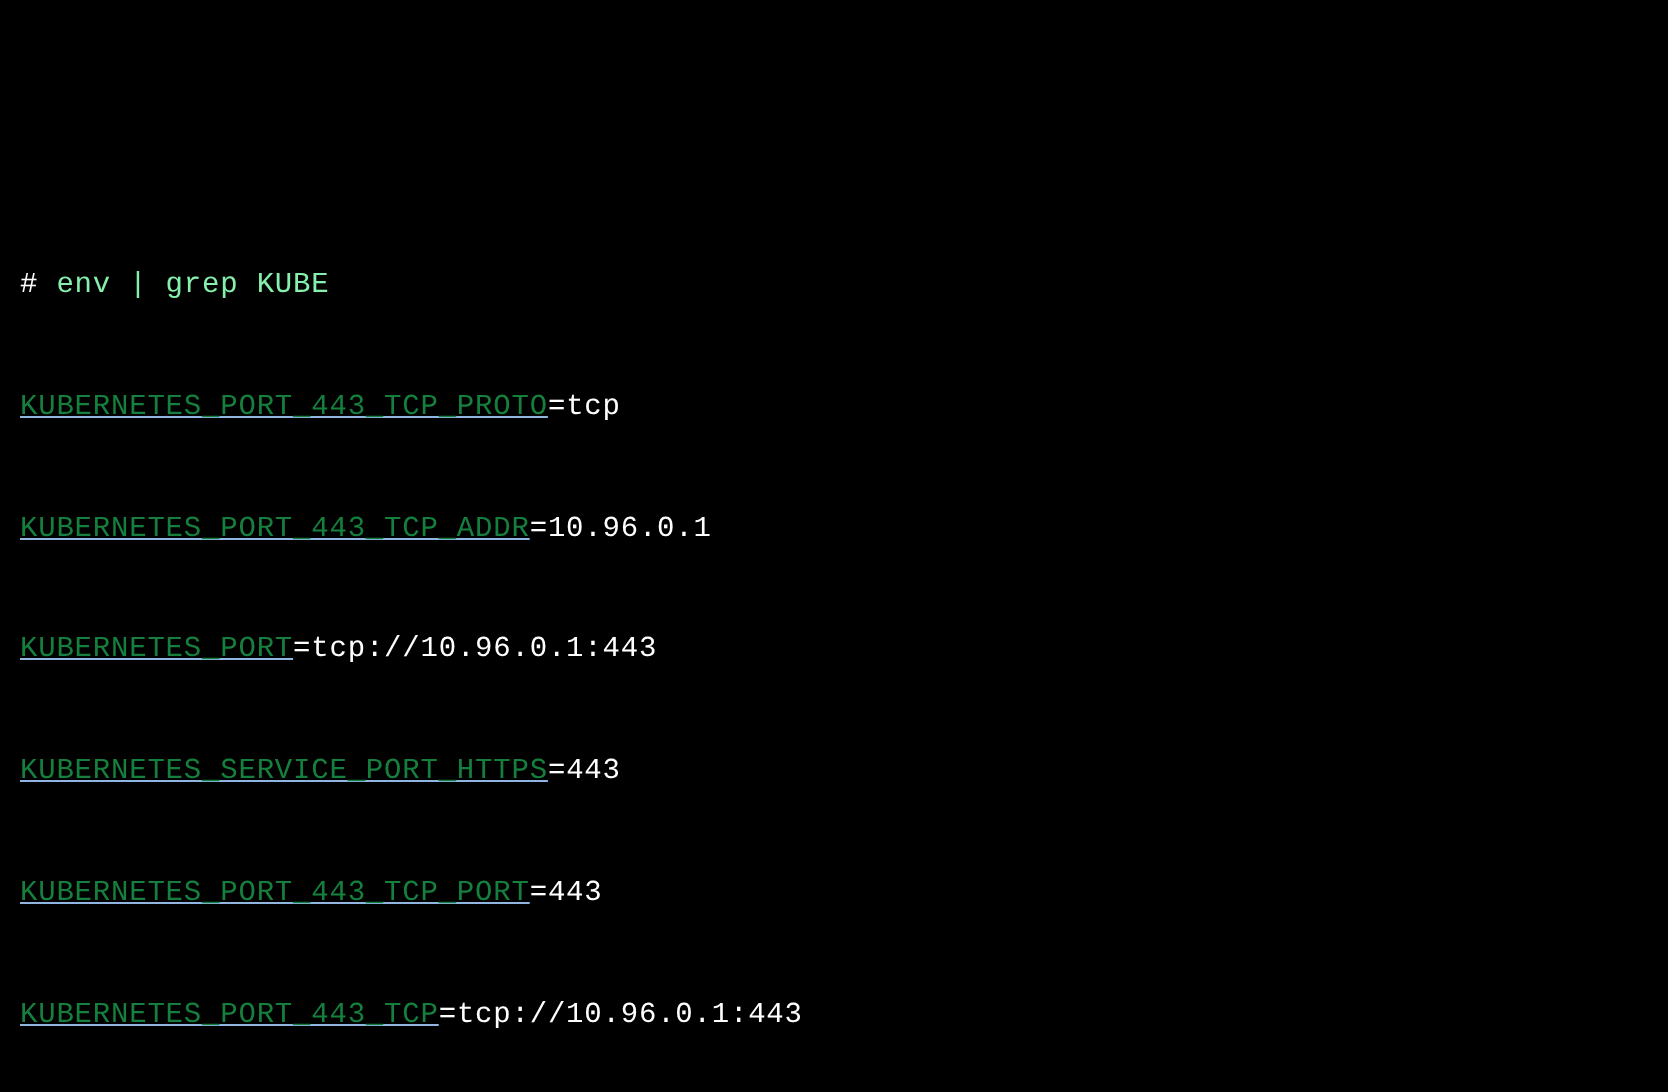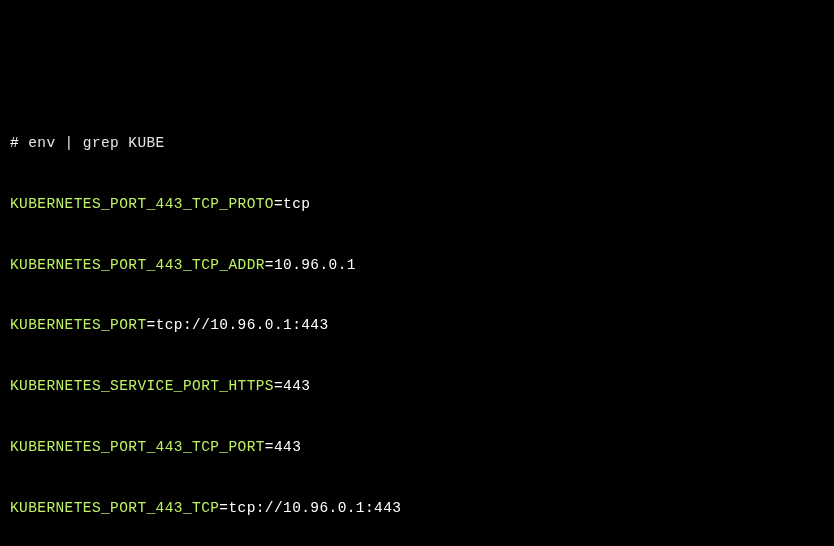--- a/index.html
+++ b/index.html
@@ -11,22 +11,22 @@
     line-height: 2.1;
     padding: 6px 10px;
     width: 834px;
     height: 546px;
     overflow: hidden;
     letter-spacing: 0.4px;
     white-space: pre;
   }
   .line { display: block; }
   .prompt { color: #fff; }
-  .cmd { color: #e5e5e5; }
-  .envkey { color: #bef264; text-decoration-color: #8fb5e0; }
+  .cmd { color: #86efac; }
+  .envkey { color: #15803d; text-decoration: underline; text-decoration-color: #8fb5e0; }
   .envval { color: #fff; }
 </style>
 </head>
 <body>
 
 
 
 <div class="line"><span class="prompt"># </span><span class="cmd">env | grep KUBE</span></div>
 <div class="line"><span class="envkey">KUBERNETES_PORT_443_TCP_PROTO</span><span class="envval">=</span><span class="envval">tcp</span></div>
 <div class="line"><span class="envkey">KUBERNETES_PORT_443_TCP_ADDR</span><span class="envval">=</span><span class="envval">10.96.0.1</span></div>

